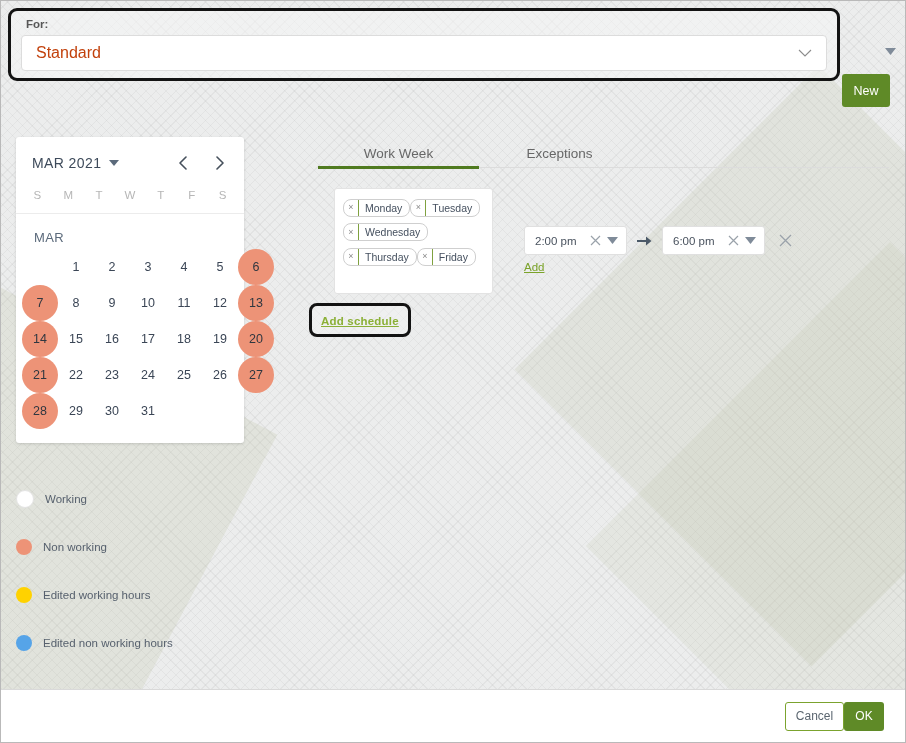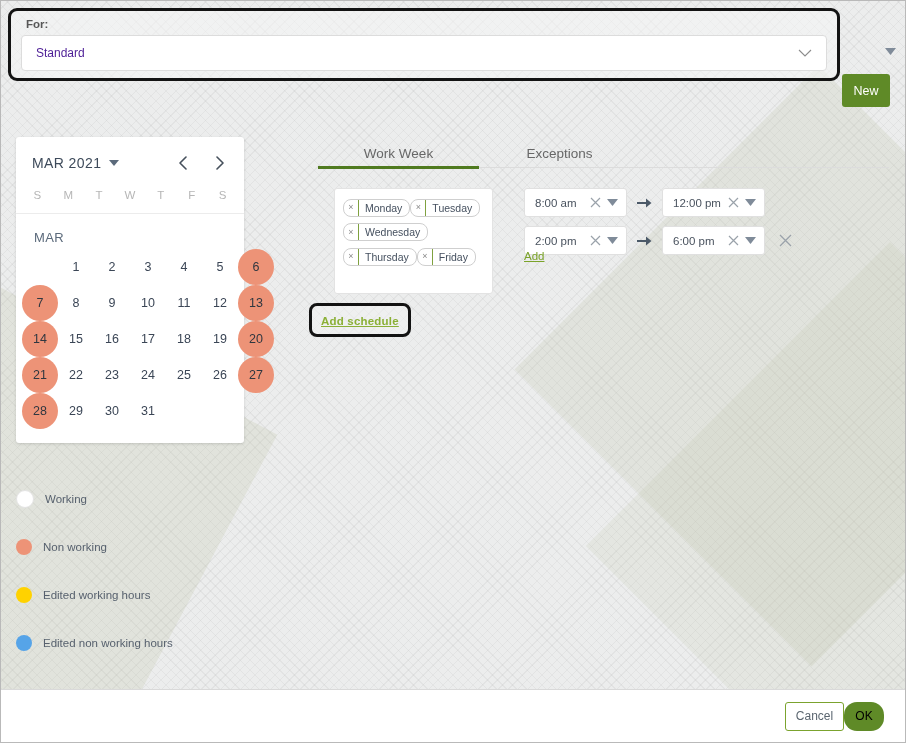--- a/index.html
+++ b/index.html
@@ -118,22 +118,22 @@
     height: 36px;
     background: #ffffff;
     border: 1px solid #dcdcdc;
     border-radius: 4px;
     display: flex;
     align-items: center;
     padding: 0 14px;
     box-sizing: border-box;
   }
   .for-select-value {
-    font-size: 12px;
-    color: #4c1d95;
+    font-size: 16px;
+    color: #c2410c;
     flex: 1 1 auto;
   }
   .chev-down-thin { display:block; }
 
   .new-button {
     position: absolute;
     left: 841px;
     top: 73px;
     width: 48px;
     height: 33px;
@@ -376,21 +376,21 @@
   }
   .row-remove {
     margin-left: 14px;
     cursor: pointer;
     display: block;
   }
 
   .add-link {
     position: absolute;
     left: 523px;
-    top: 249px;
+    top: 260px;
     font-size: 11.5px;
     color: #7ba329;
     text-decoration: underline;
     cursor: pointer;
   }
 
   
   .add-schedule-wrap {
     position: absolute;
     left: 308px;
@@ -431,22 +431,22 @@
     font-family: "Liberation Sans", sans-serif;
     font-size: 12px;
     cursor: pointer;
     padding: 0;
   }
   .btn-ok {
     width: 40px;
     height: 29px;
     background: #5f8a27;
     border: none;
-    border-radius: 13px;
-    color: #000000;
+    border-radius: 3px;
+    color: #ffffff;
     font-family: "Liberation Sans", sans-serif;
     font-size: 12px;
     cursor: pointer;
     padding: 2px;
   }
 </style>
 </head>
 <body>
 
 <div class="window">
@@ -639,46 +639,20 @@
             <span class="chip-label">Thursday</span>
           </div><div class="chip">
             <span class="chip-x">×</span>
             <span class="chip-label">Friday</span>
           </div></div>
     </div>
     <svg class="days-caret" width="11" height="7" viewBox="0 0 11 7">
       <path d="M0 0 L11 0 L5.5 7 Z" fill="#7f8b99"></path>
     </svg>
 
-    <div class="time-row time-row-1">
-      <div class="time-field">
-        <span class="time-value">8:00 am</span>
-        <svg class="time-clear" width="11" height="11" viewBox="0 0 11 11">
-          <path d="M1 1 L10 10 M10 1 L1 10" stroke="#9aa2aa" stroke-width="1.2" fill="none"></path>
-        </svg>
-        <svg class="caret-filled" width="11" height="7" viewBox="0 0 11 7">
-          <path d="M0 0 L11 0 L5.5 7 Z" fill="#7f8b99"></path>
-        </svg>
-      </div>
-      <div class="time-arrow">
-        <svg width="15" height="12" viewBox="0 0 15 12">
-          <path d="M0 6 H11" stroke="#4b5968" stroke-width="2" fill="none"></path>
-          <path d="M9 1.5 L14.5 6 L9 10.5 Z" fill="#4b5968"></path>
-        </svg>
-      </div>
-      <div class="time-field">
-        <span class="time-value">12:00 pm</span>
-        <svg class="time-clear" width="11" height="11" viewBox="0 0 11 11">
-          <path d="M1 1 L10 10 M10 1 L1 10" stroke="#9aa2aa" stroke-width="1.2" fill="none"></path>
-        </svg>
-        <svg class="caret-filled" width="11" height="7" viewBox="0 0 11 7">
-          <path d="M0 0 L11 0 L5.5 7 Z" fill="#7f8b99"></path>
-        </svg>
-      </div>
-    </div>
 
     <div class="time-row time-row-2">
       <div class="time-field">
         <span class="time-value">2:00 pm</span>
         <svg class="time-clear" width="11" height="11" viewBox="0 0 11 11">
           <path d="M1 1 L10 10 M10 1 L1 10" stroke="#9aa2aa" stroke-width="1.2" fill="none"></path>
         </svg>
         <svg class="caret-filled" width="11" height="7" viewBox="0 0 11 7">
           <path d="M0 0 L11 0 L5.5 7 Z" fill="#7f8b99"></path>
         </svg>

